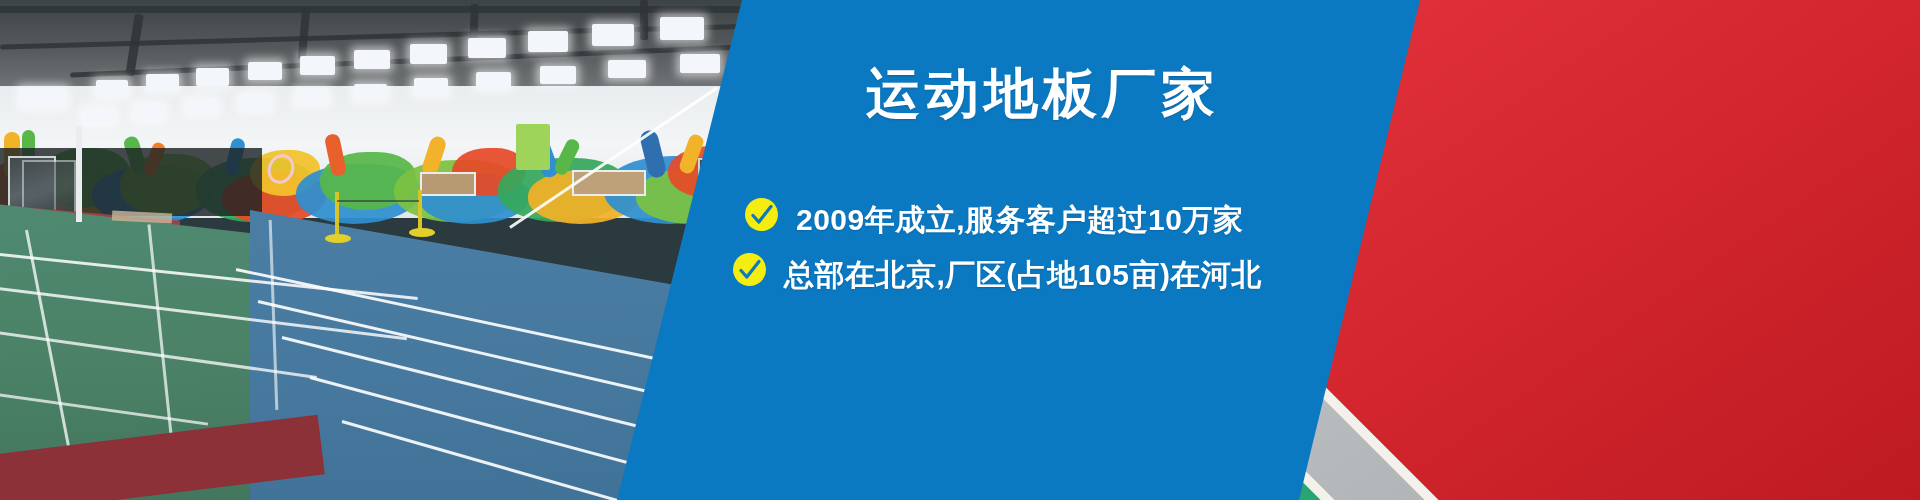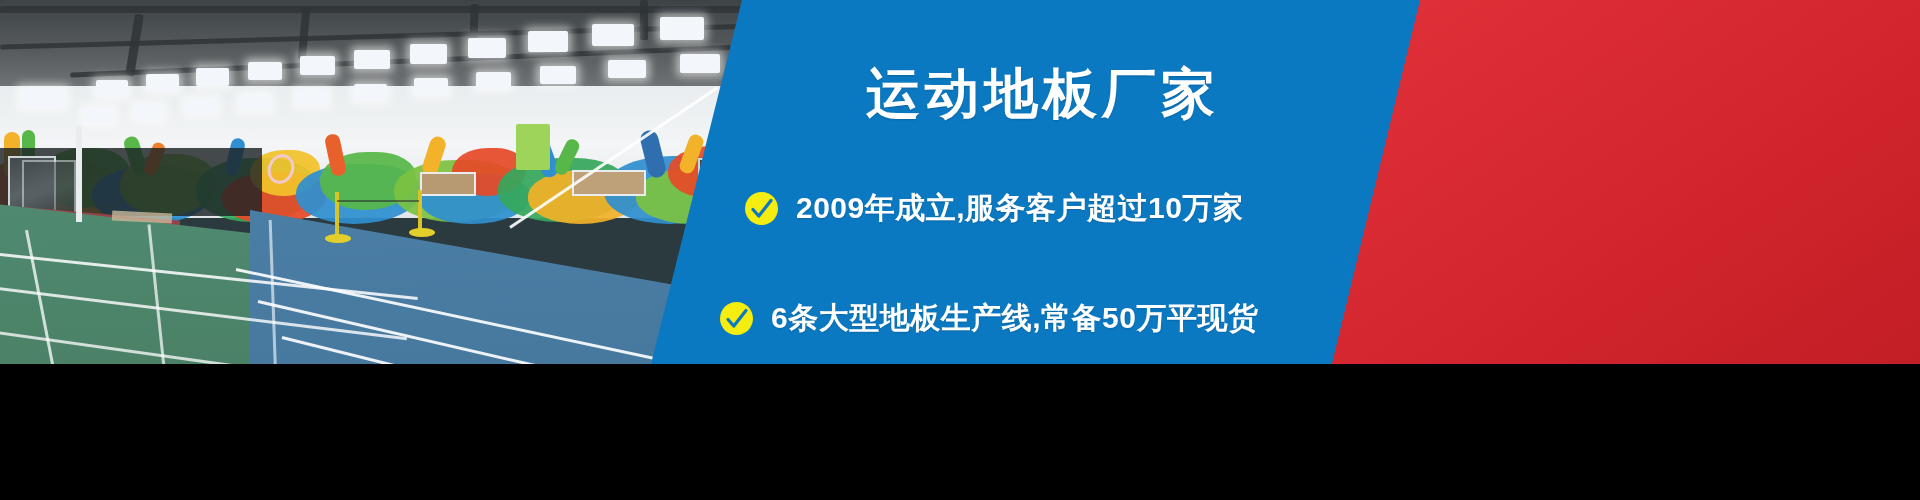--- a/index.html
+++ b/index.html
@@ -1,21 +1,21 @@
 <!DOCTYPE html>
 <html><head>
 <meta charset="utf-8">
 <title>Sports Flooring Banner</title>
 <style>
   html,body{margin:0;padding:0;background:#000;}
   body{font-family:"Liberation Sans","DejaVu Sans",sans-serif;}
 
   #banner{
     position:relative;
-    width:1920px;height:364px;
+    width:1920px;height:500px;
     overflow:hidden;
     background:#0a0a0a;
   }
 
   
   .photo-left{
     position:absolute;left:0;top:0;width:760px;height:500px;
     overflow:hidden;
     background:#2b3a3f;
   }
@@ -154,20 +154,21 @@
     flex:0 0 auto;
     margin-right:18px;
   }
   .tick svg{position:absolute;left:0;top:0;}
   .btext{
     color:#ffffff;
     font-size:30px;
     font-weight:bold;
     letter-spacing:.5px;
     text-shadow:0 1px 2px rgba(0,0,0,.16);
+    margin-top:12px;
   }
 
   .b0{top:188px;left:745px;}
   .b1{top:243px;left:733px;}
   .b2{top:298px;left:720px;}
   .b3{top:353px;left:707px;}
 </style>
 </head>
 <body>
 
@@ -323,25 +324,25 @@
 
     <div class="bullet b0">
       <span class="tick">
         <svg width="33" height="33" viewBox="0 0 33 33" aria-hidden="true">
           <path d="M8 17.5 L13.8 24 L26 8.5" fill="none" stroke="#0b79c2" stroke-width="3.2" stroke-linecap="round" stroke-linejoin="round"></path>
         </svg>
       </span>
       <span class="btext">2009年成立,服务客户超过10万家</span>
     </div>
 
-
-    <div class="bullet b2">
+    <div class="bullet b1">
       <span class="tick">
         <svg width="33" height="33" viewBox="0 0 33 33" aria-hidden="true">
           <path d="M8 17.5 L13.8 24 L26 8.5" fill="none" stroke="#0b79c2" stroke-width="3.2" stroke-linecap="round" stroke-linejoin="round"></path>
         </svg>
       </span>
-      <span class="btext">6条大型地板生产线,常备50万平现货</span>
+      <span class="btext">总部在北京,厂区(占地105亩)在河北</span>
     </div>
+
 
 
   </div>
 </div>
 
 </body></html>

